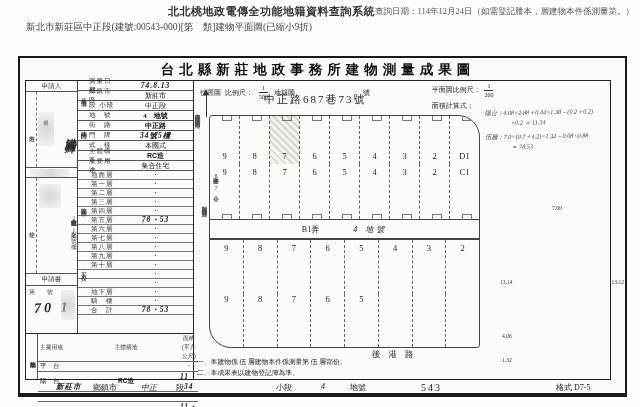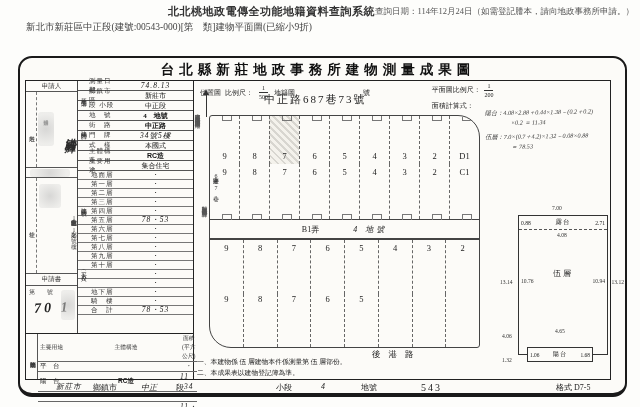--- a/index.html
+++ b/index.html
@@ -9,29 +9,29 @@
 
   
   .sys-header { position:absolute; top:4px; left:20px; right:6px; }
   .sys-line1 { display:flex; justify-content:flex-end; align-items:flex-start; }
   .sys-title { font-size:11px; font-weight:bold; color:#333; letter-spacing:.5px; }
   .sys-date  { font-size:8.5px; color:#555; margin-top:2px; }
   .sys-line2 { font-size:9.5px; color:#444; margin-top:2px; margin-left:6px; }
 
   
   .doc { position:absolute; left:18px; top:56px; width:609px; height:341px;
-    border:2px solid #1a1a1a; border-bottom-width:4px; border-radius:14px;
+    border:2px solid #1a1a1a; border-bottom-width:4px; border-radius:0;
     background:#fcfbf8; padding:1px 14px 0 5px; }
   .doc-title { height:21px; text-align:center; font-size:13.5px; font-weight:bold;
     letter-spacing:5px; color:#111; padding-top:2px; }
   .doc-content { position:relative; height:300px; border:1px solid #222; display:flex; background:#fcfbf8; }
   .doc-footer { position:relative; height:14px; font-size:8px; color:#222; }
   .doc-footer span { position:absolute; top:2px; }
   .f0{left:31px;} .f1{left:68px;} .f2{left:116px; font-style:italic;} .f3{left:151px;}
-  .f4{left:251px;} .f5{left:296px; font-style:italic;} .f6{left:336px;font-family:Liberation Mono, monospace;}
+  .f4{left:251px;} .f5{left:296px; font-style:italic;} .f6{left:325px;font-family:Liberation Mono, monospace;}
   .f7{left:396px; font-size:10px; letter-spacing:2px;} .f8{left:531px;}
 
   
   .form { width:168px; display:flex; flex-direction:column; border-right:1px solid #222; font-size:6.5px; }
   .form-top { display:flex; height:254px; }
   .applicant-col { width:52px; border-right:1px solid #444; display:flex; flex-direction:column; position:relative; }
   .app-sec { border-bottom:1px solid #555; position:relative; overflow:hidden; }
   .app-label { font-size:6.5px; text-align:center; color:#333; padding-top:1px; }
   .vert { writing-mode:vertical-rl; text-orientation:upright; }
   .app-name-sec { height:76px; display:flex; }
@@ -53,21 +53,21 @@
     text-orientation:upright; opacity:.8; }
 
   .fields { flex:1; position:relative; display:flex; flex-direction:column; }
   .vgroup { position:absolute; left:1px; writing-mode:vertical-rl; text-orientation:upright;
     font-size:5.8px; color:#333; letter-spacing:1px; z-index:2; }
   .frow { height:10px; display:flex; border-bottom:1px solid #555; align-items:center; }
   .flrow { height:9px; display:flex; border-bottom:1px solid #777; align-items:center; }
   .fl { width:40px; padding-left:11px; color:#333; letter-spacing:1px; }
   .flr { width:40px; padding-left:13px; color:#333; letter-spacing:1px; }
   .fv { flex:1; text-align:center; font-size:7px; color:#111; }
-  .hand { font-style:italic; font-weight:normal; font-size:7.5px; letter-spacing:1px; }
+  .hand { font-style:italic; font-weight:bold; font-size:7.5px; letter-spacing:1px; }
   .rc { font-family:"Liberation Sans",sans-serif; font-weight:bold; }
 
   .annex { display:flex; height:46px; border-top:1px solid #222; }
   .annex-group { width:12px; border-right:1px solid #555; writing-mode:vertical-rl;
     text-orientation:upright; font-size:5.8px; color:#333; display:flex; justify-content:center; }
   .annex-main { flex:1; display:flex; flex-direction:column; }
   .arow { flex:1; display:flex; border-bottom:1px solid #666; align-items:center;gap:37px; }
   .arow:last-child { border-bottom:none; }
   .ac1 { width:34px; padding-left:2px; }
   .ac2 { width:34px; text-align:center; }
@@ -143,21 +143,21 @@
   .balcony .lbl { font-size:6.2px; letter-spacing:1px; }
 </style>
 </head>
 <body>
 
 <div class="page">
 
   <div class="sys-header">
     <div class="sys-line1">
       <span class="sys-title">北北桃地政電傳全功能地籍資料查詢系統</span>
-      <span class="sys-date">查詢日期：114年12月24日（如需登記謄本，請向地政事務所申請。）</span>
+      <span class="sys-date">查詢日期：114年12月24日（如需登記謄本，層建物本件係測量第。）</span>
     </div>
     <div class="sys-line2">新北市新莊區中正段(建號:00543-000)[第　類]建物平面圖(已縮小9折)</div>
   </div>
 
   <div class="doc">
     <div class="doc-title">台北縣新莊地政事務所建物測量成果圖</div>
 
     <div class="doc-content">
 
       <div class="form">
@@ -417,37 +417,20 @@
           <div>伍層：7.0×(0.7＋4.2)×1.32－0.08×0.88</div>
           <div>＝ 78.53</div>
         </div>
 
         <div class="inset">
           <div class="dim" style="left:50px; top:0;">7.00</div>
           <div class="dim" style="left:-2px; top:74px;">13.14</div>
           <div class="dim" style="right:-4px; top:74px;">13.12</div>
           <div class="dim" style="left:0px; top:128px;">4.06</div>
           <div class="dim" style="left:0px; top:152px;">1.32</div>
-          <div class="inset-rect">
-            <div class="in-top">
-              <span>0.88</span>
-              <span class="lbl">露台</span>
-              <span>2.71</span>
-            </div>
-            <div class="dim" style="left:38px; top:16px;">4.08</div>
-            <div class="dim" style="left:2px; top:62px;">10.76</div>
-            <div class="room">伍層</div>
-            <div class="dim" style="right:2px; top:62px;">10.94</div>
-            <div class="dim" style="left:36px; top:112px;">4.65</div>
-            <div class="balcony">
-              <span>1.06</span>
-              <span class="lbl">陽台</span>
-              <span>1.68</span>
-            </div>
-          </div>
         </div>
 
         <div class="street-bottom">後港路</div>
 
         <div class="notes">
           <div>一、本建物係 伍 層建物本件係測量第 伍 層部份。</div>
           <div>二、本成果表以建物登記簿為準。</div>
         </div>
       </div>
     </div>

